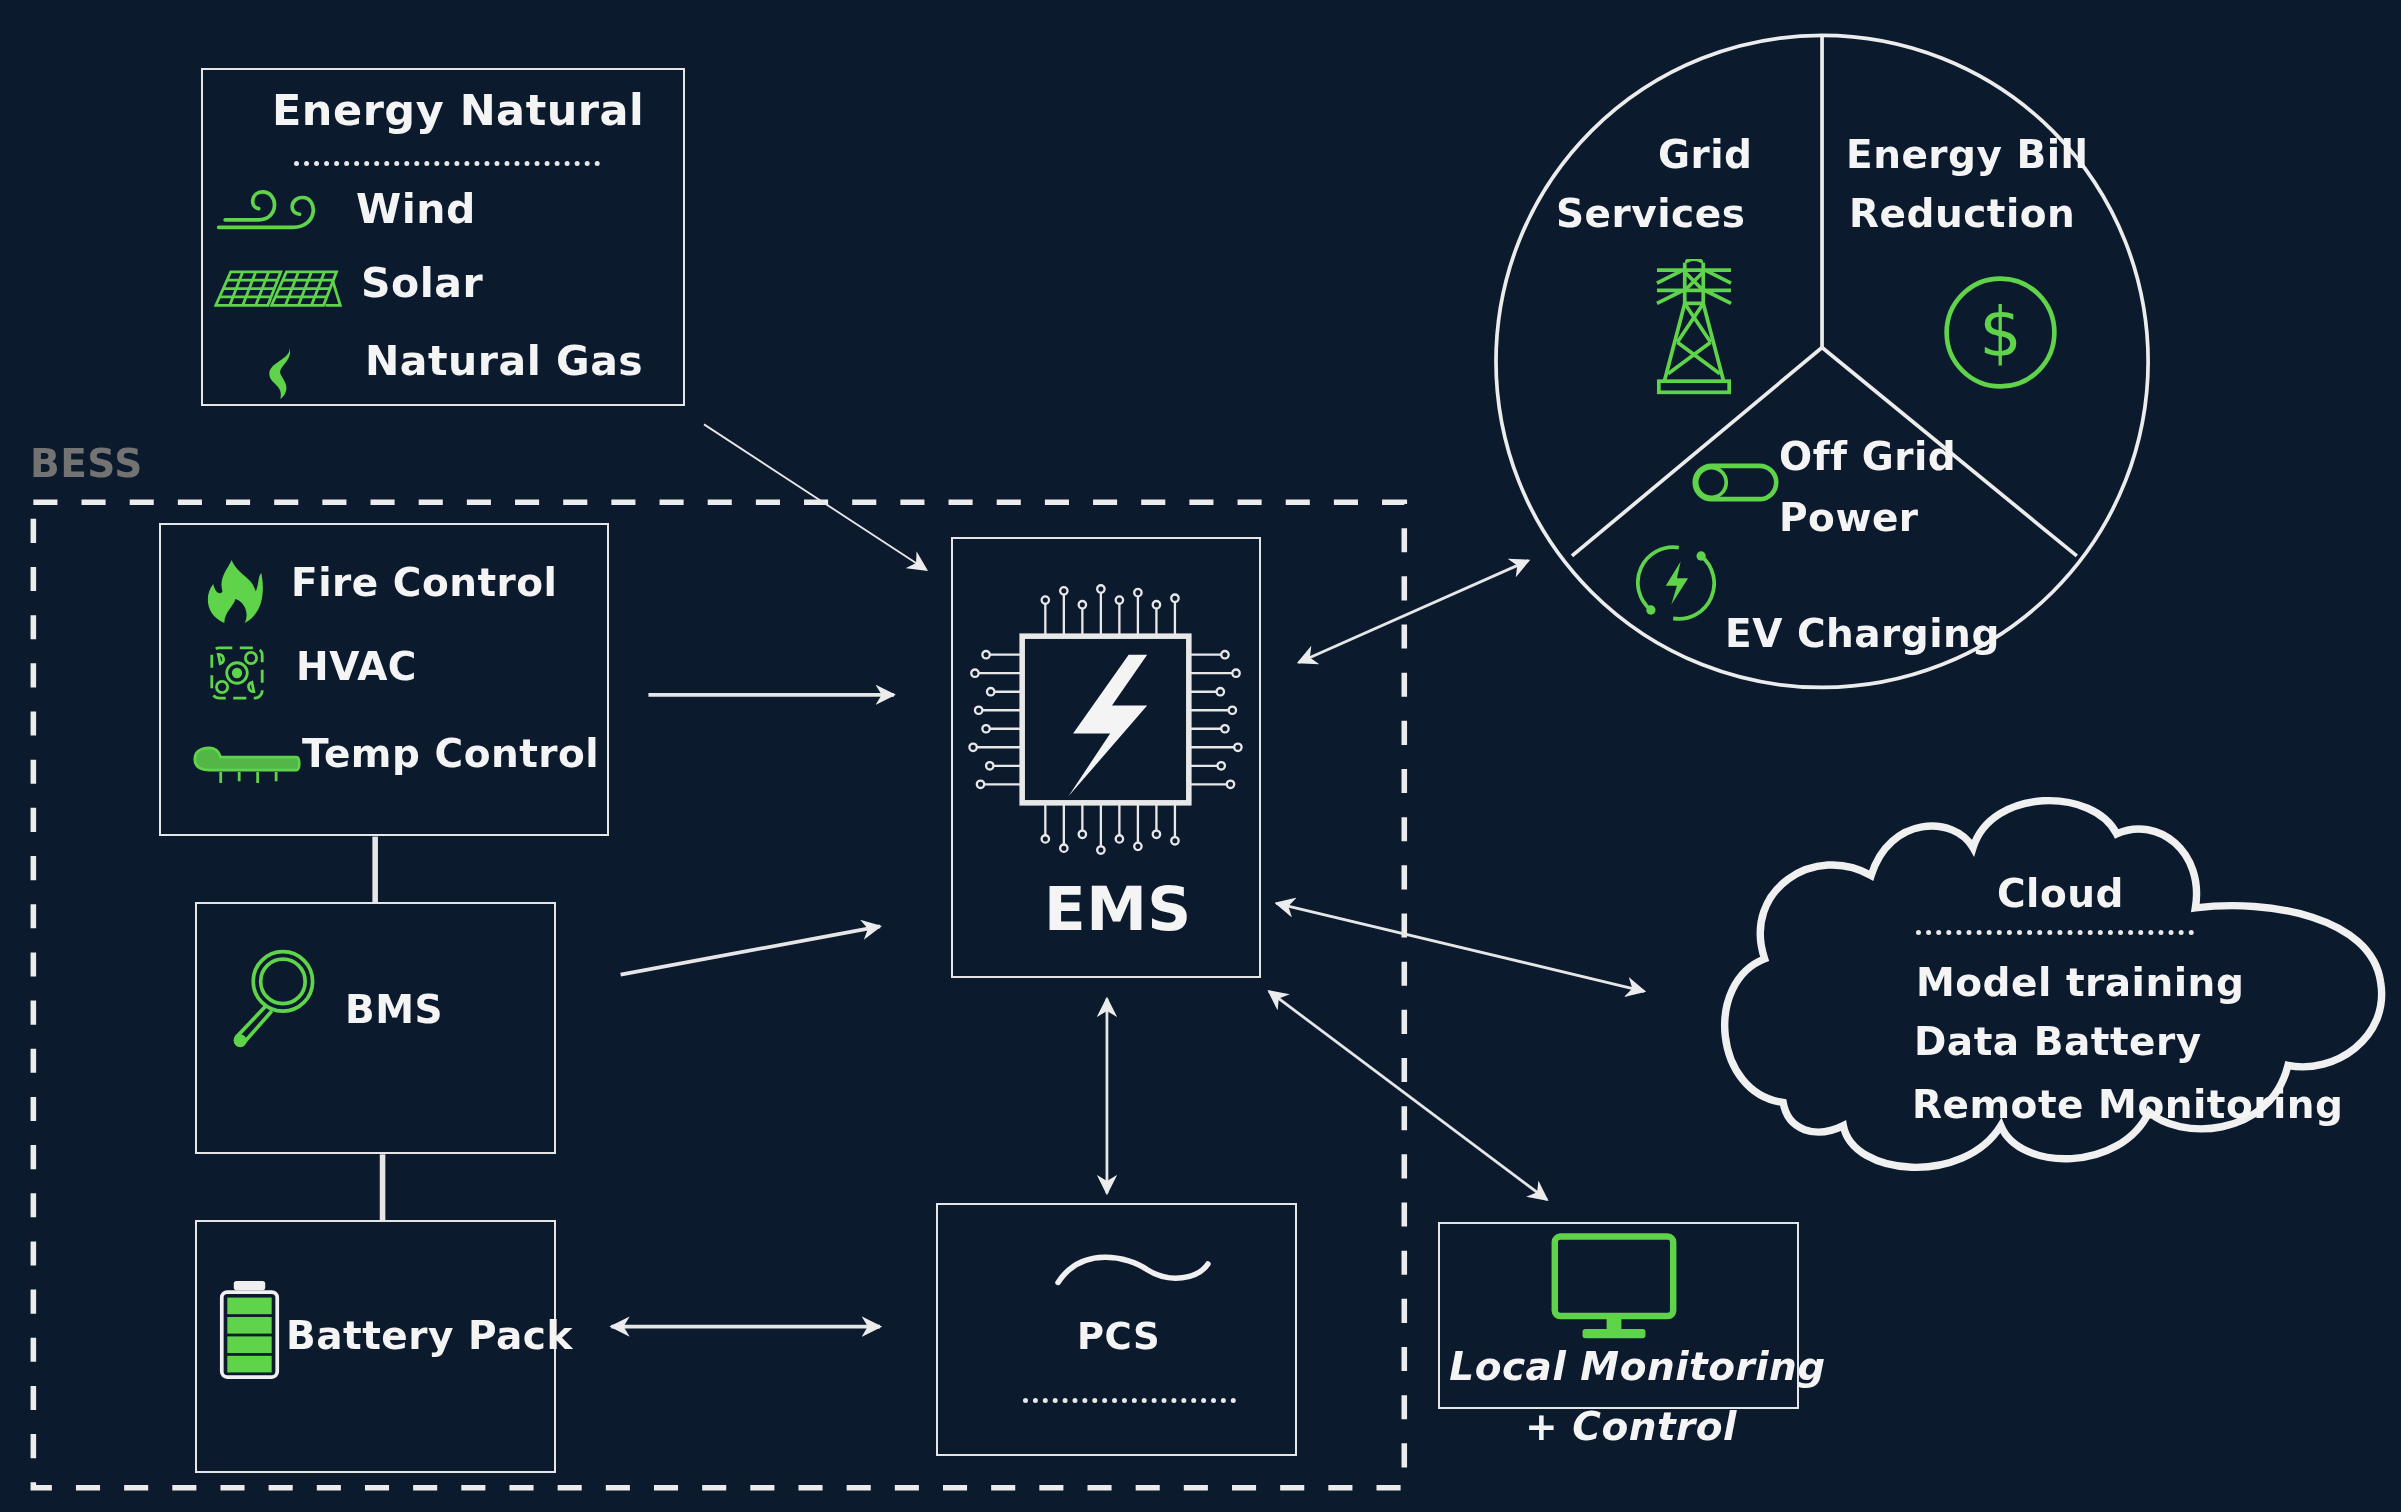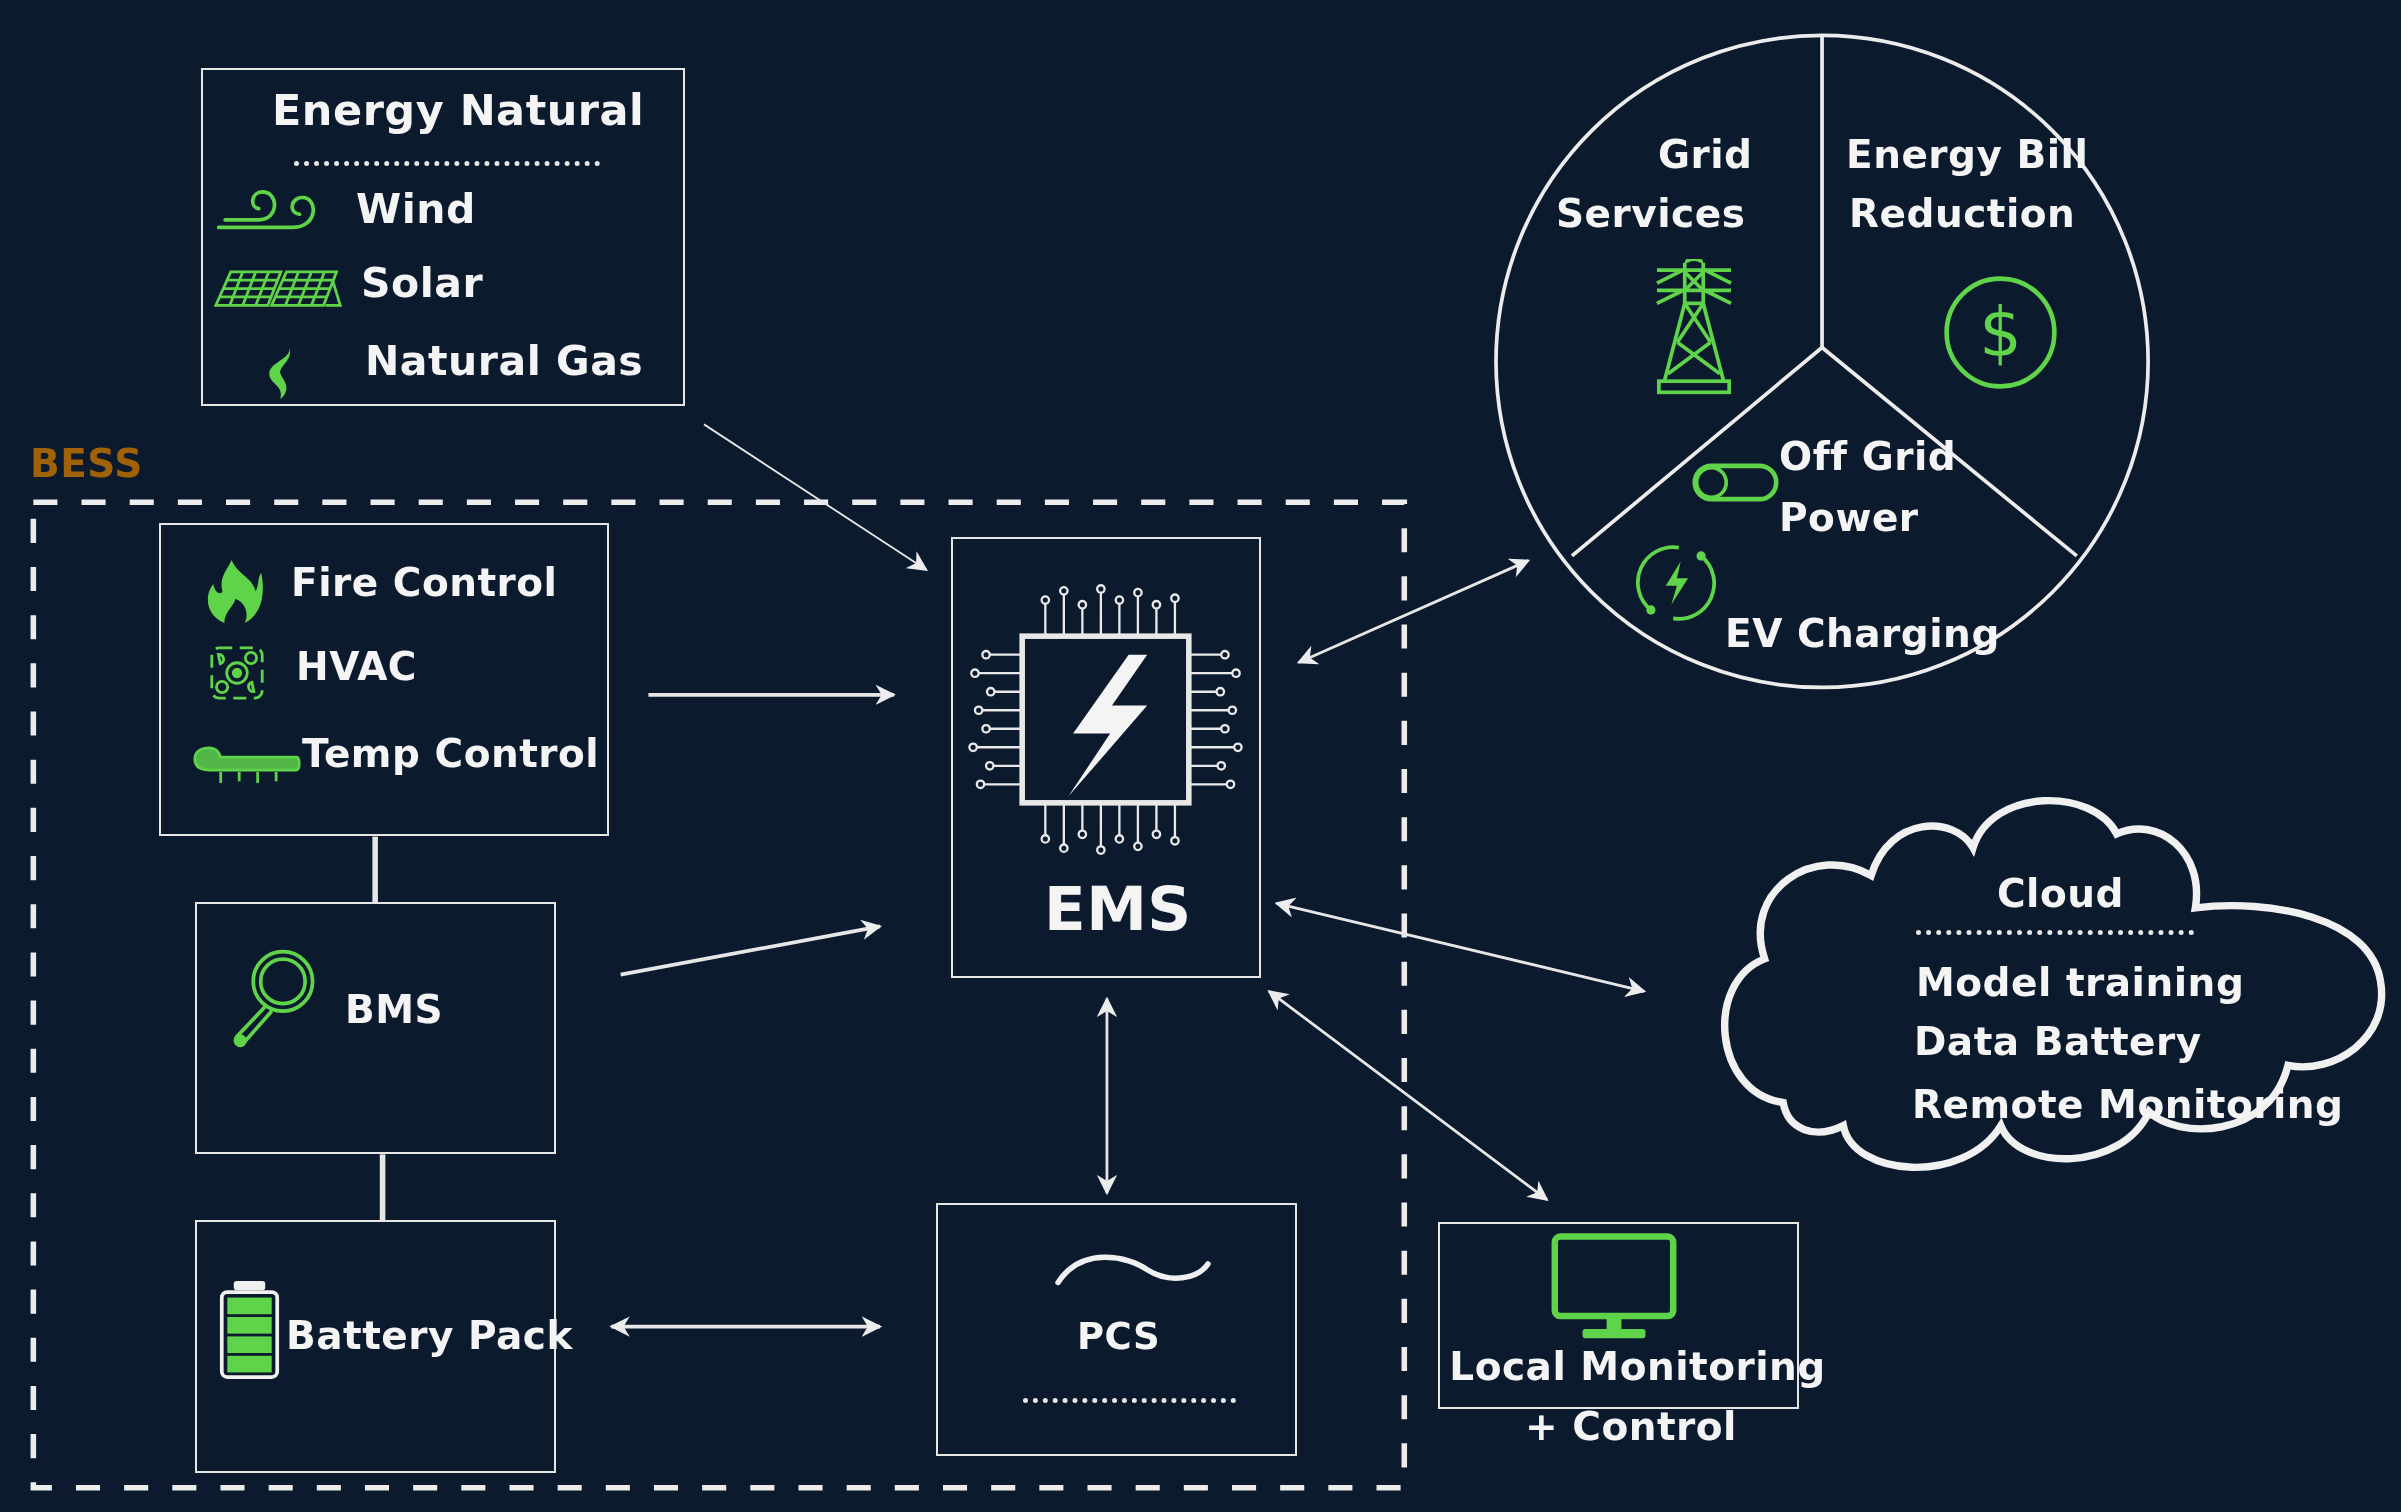--- a/index.html
+++ b/index.html
@@ -71,21 +71,21 @@
       <path d="M128,12 L136,38 H120"></path>
     </g>
   </svg>
   <div class="t" style="left:158px;top:189px;font-size:41px;">Solar</div>
   <svg class="ico" style="left:57px;top:276px" width="37" height="57" viewBox="0 0 40 62">
     <path d="M32,2 C34,14 10,18 10,30 C10,42 26,42 22,58 C36,46 24,36 22,30 C20,22 36,16 32,2 Z" fill="#5fd44a"></path>
   </svg>
   <div class="t" style="left:162px;top:267px;font-size:41px;">Natural Gas</div>
 </div>
 
-<div class="t" style="left:30px;top:441px;font-size:39px;color:#a16207;">BESS</div>
+<div class="t" style="left:30px;top:441px;font-size:39px;color:#737373;">BESS</div>
 
 <div class="box" style="left:159px;top:523px;width:450px;height:313px;">
   <svg class="ico" style="left:43px;top:33px" width="61" height="67" viewBox="0 0 66 72">
     <path d="M30,2 C36,18 52,20 56,36 C60,26 58,20 62,16 C66,36 64,60 44,70 C50,58 42,46 34,44 C32,52 22,58 22,70 C2,62 0,40 10,28 C12,38 18,40 20,36 C16,22 24,14 30,2 Z" fill="#5fd44a"></path>
   </svg>
   <div class="t" style="left:130px;top:35px;font-size:39px;">Fire Control</div>
   <svg class="ico" style="left:48px;top:120px" width="56" height="56" viewBox="0 0 60 60">
     <g fill="none" stroke="#5fd44a" stroke-width="3">
       <rect x="3" y="3" width="54" height="54" rx="8" stroke-dasharray="14 8"></rect>
       <circle cx="30" cy="30" r="11"></circle>
@@ -180,21 +180,21 @@
 </div>
 
 <div class="box" style="left:936px;top:1203px;width:361px;height:253px;">
   <svg class="ico" style="left:116px;top:46px" width="158" height="37" viewBox="0 0 170 40">
     <path d="M4,34 C30,-6 80,6 100,20 C125,36 155,30 166,14" fill="none" stroke="#f0f0f0" stroke-width="6" stroke-linecap="round"></path>
   </svg>
   <div class="t" style="left:139px;top:110px;font-size:37px;">PCS</div>
   <div class="dots" style="left:85px;top:193px;width:213px;"></div>
 </div>
 
-<div class="box" style="left:1438px;top:1222px;width:361px;height:187px;">
+<div class="box" style="left:1438px;top:1222px;width:361px;height:187px;font-style:italic;">
   <svg class="ico" style="left:109px;top:7.4px" width="130" height="111" viewBox="0 0 140 120">
     <rect x="6" y="6" width="128" height="86" rx="6" fill="none" stroke="#5fd44a" stroke-width="7"></rect>
     <rect x="62" y="92" width="16" height="16" fill="#5fd44a"></rect>
     <rect x="36" y="106" width="68" height="10" rx="3" fill="#5fd44a"></rect>
   </svg>
   <div class="t" style="left:9.3px;top:120px;font-size:39px;">Local Monitoring</div>
   <div class="t" style="left:85px;top:180px;font-size:39px;">+ Control</div>
 </div>
 
 <div class="t" style="left:1658px;top:132px;font-size:39px;">Grid</div>

